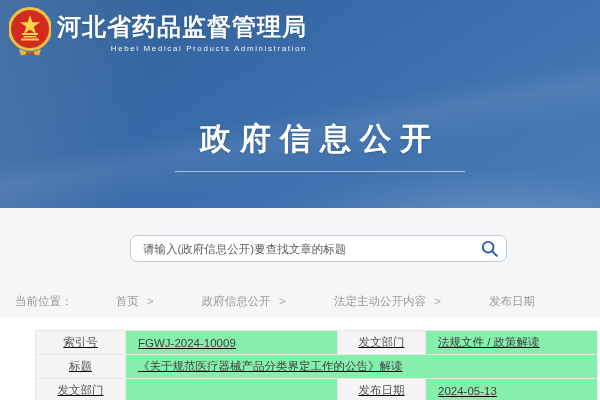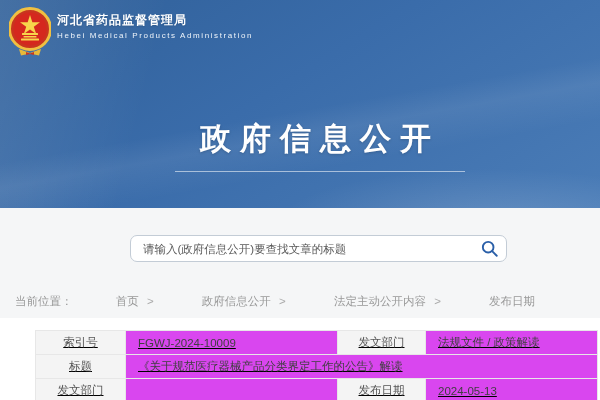--- a/index.html
+++ b/index.html
@@ -18,21 +18,21 @@
     content:""; position:absolute; inset:0;
     background:
       linear-gradient(104deg, rgba(255,255,255,0.10) 0%, rgba(255,255,255,0) 26%),
       linear-gradient(170deg, rgba(255,255,255,0) 52%, rgba(255,255,255,0.07) 60%, rgba(255,255,255,0) 72%);
     pointer-events:none;
   }
   .logo-row { position:absolute; top:7px; left:9px; display:flex; align-items:flex-start; z-index:2; }
   .emblem { width:42px; height:50px; flex:0 0 auto; }
   .logo-text { margin-left:6px; padding-top:7px; }
   .agency-name {
-    color:#ffffff; font-size:12px; font-weight:bold; letter-spacing:1px;
+    color:#ffffff; font-size:24px; font-weight:bold; letter-spacing:1px;
     line-height:1.1; text-shadow:0 1px 2px rgba(0,0,0,0.15); white-space:nowrap;
   }
   .agency-en {
     color:#eef4fa; font-size:8px; letter-spacing:1.6px; margin-top:4px; white-space:nowrap;text-align:right;
   }
   .banner-heading { position:absolute; top:118px; left:0; width:100%; text-align:center; transform:translateX(20px); z-index:2; }
   .banner-title {
     color:#ffffff; font-size:31px; font-weight:bold; letter-spacing:9px;
     text-shadow:0 1px 3px rgba(0,0,0,0.18); display:inline-block;
   }
@@ -60,21 +60,21 @@
   .breadcrumb .sep { margin:0 5px; color:#aaa; }
 
   
   .content { width:600px; height:82px; background:#ffffff; padding:12px 0 0 35px;text-decoration:underline; }
   table.doc-table { border-collapse:collapse; width:562px; table-layout:fixed; }
   .doc-table th, .doc-table td {
     border:1px solid #e7e7e7; height:24px; font-size:11.5px; font-weight:normal;
     overflow:hidden; white-space:nowrap;
   }
   .doc-table th { background:#f4f4f4; color:#555; text-align:center; }
-  .doc-table td { color:#3f3f3f; text-align:left; padding-left:12px; background:#d946ef; }
+  .doc-table td { color:#3f3f3f; text-align:left; padding-left:12px; background:#86efac; }
 </style>
 </head>
 <body>
 
 <div class="banner">
   <div class="logo-row">
     <svg class="emblem" viewBox="0 0 84 100">
       <circle cx="42" cy="44" r="41" fill="#c8351f"></circle>
       <circle cx="42" cy="44" r="41" fill="none" stroke="#f0c041" stroke-width="6"></circle>
       <circle cx="42" cy="44" r="33" fill="#d5281e"></circle>

